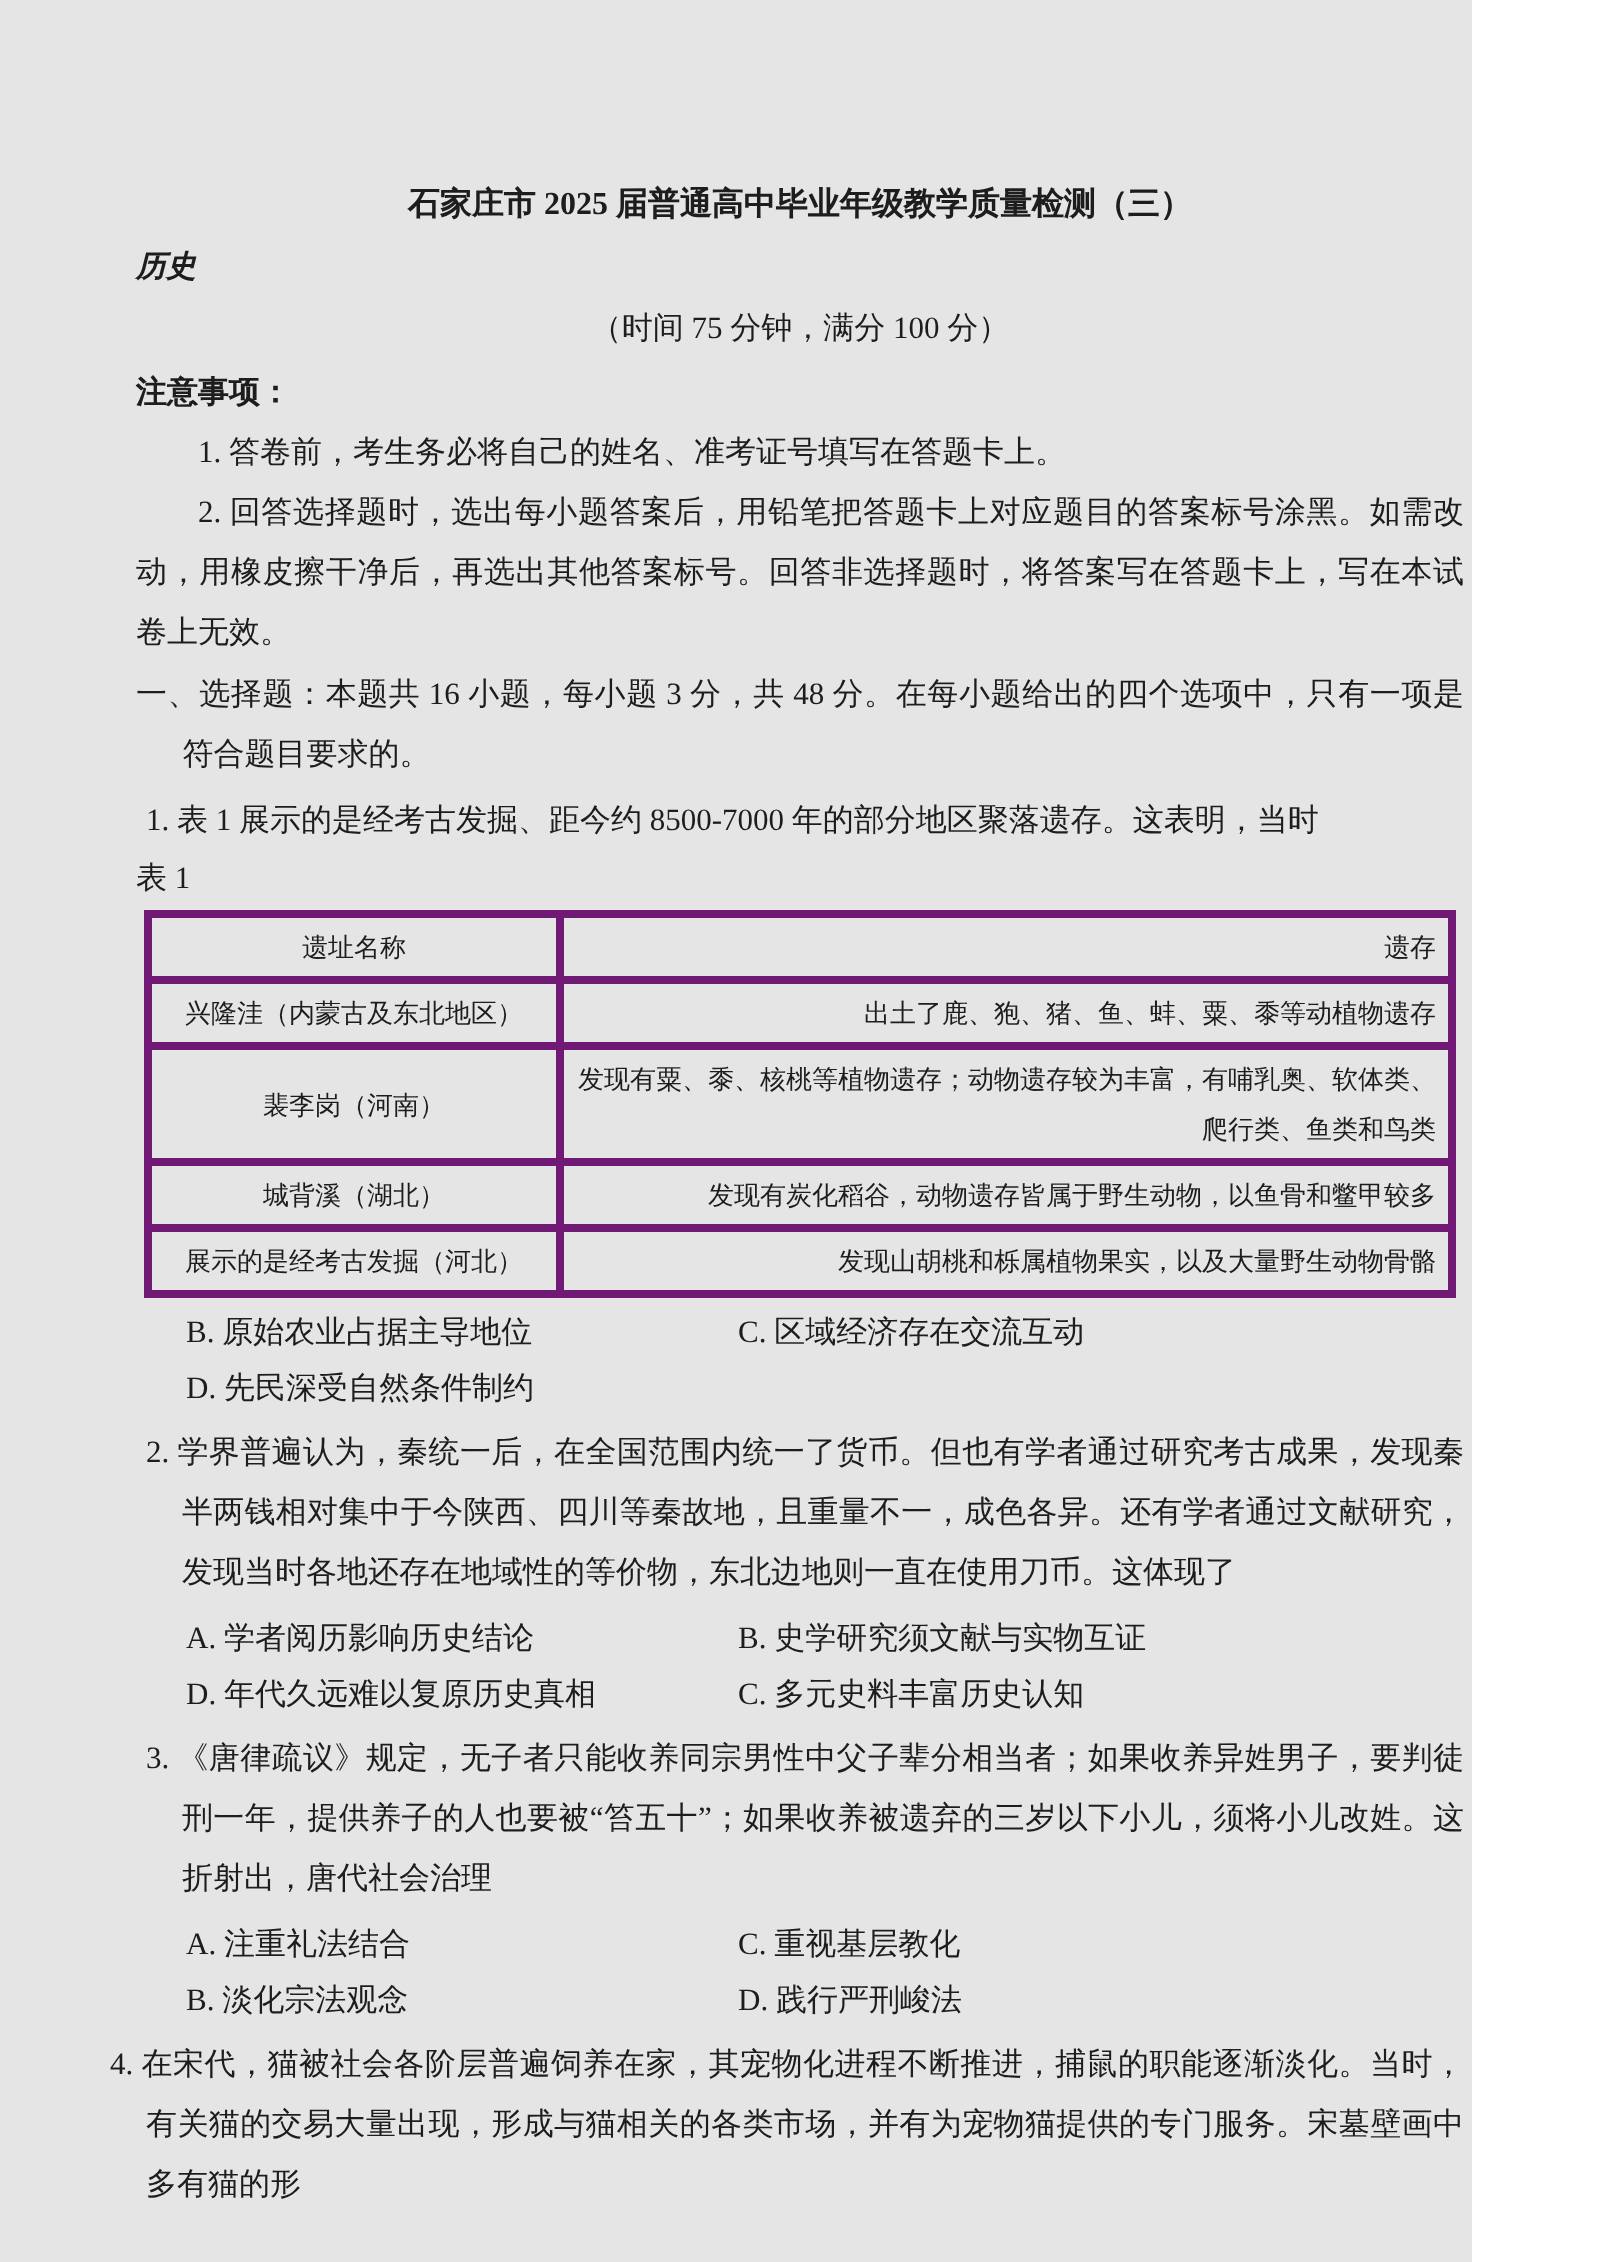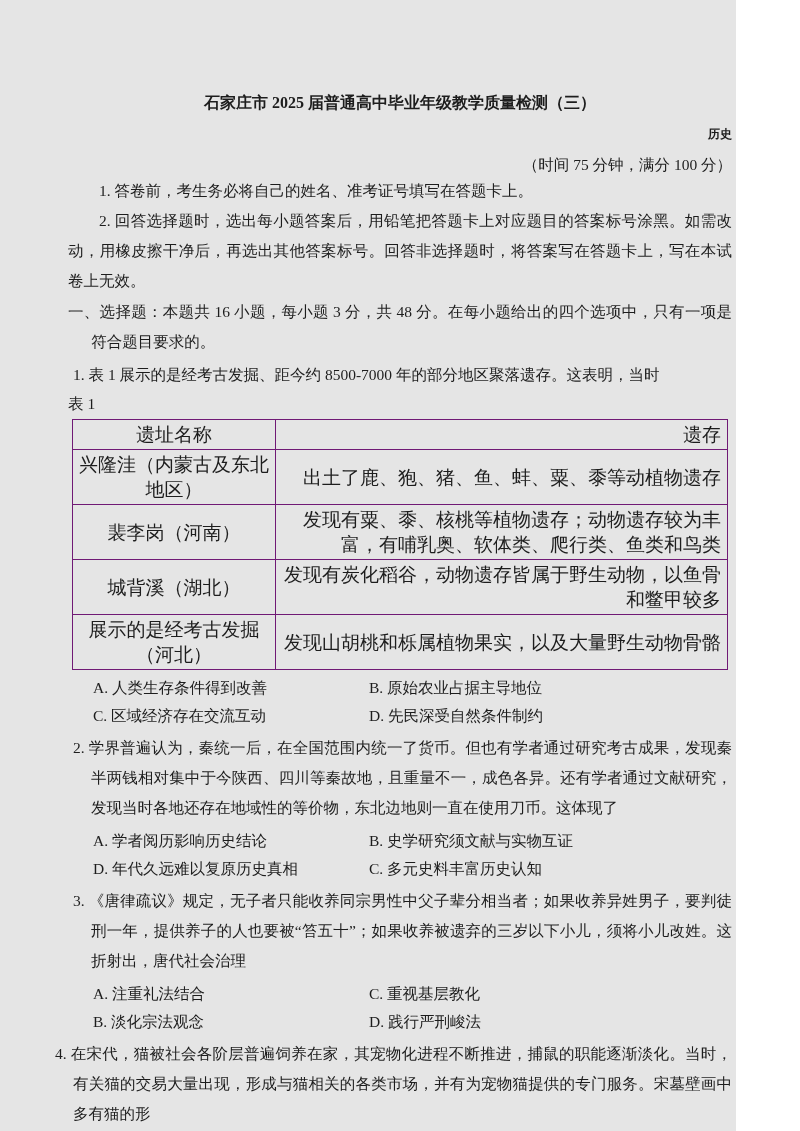--- a/index.html
+++ b/index.html
@@ -14,22 +14,22 @@
   }
   .content {
     position: absolute;
     top: 92px;
     left: 68px;
     width: 664px;
   }
   p { margin: 0; }
 
   .doc-title   { text-align: center; font-size: 16px; font-weight: 700; line-height: 22px; }
-  .doc-subject { text-align: right; font-size: 12px; font-weight: 700; line-height: 22px; margin-top: 9px; }
-  .doc-time    { text-align: right; font-size: 15.5px; line-height: 22px; margin-top: 9px; }
+  .doc-subject { text-align: left; font-size: 15px; font-weight: 700; line-height: 22px; margin-top: 9px; font-style: italic; }
+  .doc-time    { text-align: center; font-size: 15.5px; line-height: 22px; margin-top: 9px; }
 
   .notice-label { font-weight: 700; font-size: 15.5px; line-height: 30px; margin-top: 6px; }
   .notice-item  { font-size: 15.5px; line-height: 30px; text-indent: 2em; text-align: justify; }
 
   .section-heading {
     font-size: 15.5px; line-height: 30px; text-align: justify;
     padding-left: 1.5em; text-indent: -1.5em; margin-top: 1px;
   }
 
   .question {
@@ -40,22 +40,22 @@
 
   .table-caption { font-size: 15.5px; line-height: 24px; margin-top: 2px; }
 
   table.q-table {
     border-collapse: collapse;
     width: 656px;
     margin: 3px auto 0;
     table-layout: fixed;
   }
   table.q-table th, table.q-table td {
-    border: 1px solid #701a75;
-    font-size: 19px;
+    border: 4px solid #701a75;
+    font-size: 13px;
     font-weight: 400;
     line-height: 25px;
     padding: 2px 6px;
     vertical-align: middle;
   }
   table.q-table .col-name { width: 190px; text-align: center; }
   table.q-table .col-desc { text-align: right; }
   table.q-table th { text-align: center; }
 
   .options {
@@ -69,20 +69,21 @@
 </head>
 <body>
 
 <div class="page">
   <div class="content">
 
     <p class="doc-title">石家庄市 2025 届普通高中毕业年级教学质量检测（三）</p>
     <p class="doc-subject">历史</p>
     <p class="doc-time">（时间 75 分钟，满分 100 分）</p>
 
+    <p class="notice-label">注意事项：</p>
     <p class="notice-item">1. 答卷前，考生务必将自己的姓名、准考证号填写在答题卡上。</p>
     <p class="notice-item">2. 回答选择题时，选出每小题答案后，用铅笔把答题卡上对应题目的答案标号涂黑。如需改动，用橡皮擦干净后，再选出其他答案标号。回答非选择题时，将答案写在答题卡上，写在本试卷上无效。</p>
 
     <p class="section-heading">一、选择题：本题共 16 小题，每小题 3 分，共 48 分。在每小题给出的四个选项中，只有一项是符合题目要求的。</p>
 
     <p class="question">1. 表 1 展示的是经考古发掘、距今约 8500-7000 年的部分地区聚落遗存。这表明，当时</p>
     <p class="table-caption">表 1</p>
 
     <table class="q-table">
       <tbody>
@@ -103,21 +104,20 @@
           <td class="col-desc">发现有炭化稻谷，动物遗存皆属于野生动物，以鱼骨和鳖甲较多</td>
         </tr>
         <tr>
           <td class="col-name">展示的是经考古发掘（河北）</td>
           <td class="col-desc">发现山胡桃和栎属植物果实，以及大量野生动物骨骼</td>
         </tr>
       </tbody>
     </table>
 
     <div class="options">
-      <span>A. 人类生存条件得到改善</span>
       <span>B. 原始农业占据主导地位</span>
       <span>C. 区域经济存在交流互动</span>
       <span>D. 先民深受自然条件制约</span>
     </div>
 
     <p class="question">2. 学界普遍认为，秦统一后，在全国范围内统一了货币。但也有学者通过研究考古成果，发现秦半两钱相对集中于今陕西、四川等秦故地，且重量不一，成色各异。还有学者通过文献研究，发现当时各地还存在地域性的等价物，东北边地则一直在使用刀币。这体现了</p>
     <div class="options">
       <span>A. 学者阅历影响历史结论</span>
       <span>B. 史学研究须文献与实物互证</span>
       <span>D. 年代久远难以复原历史真相</span>

